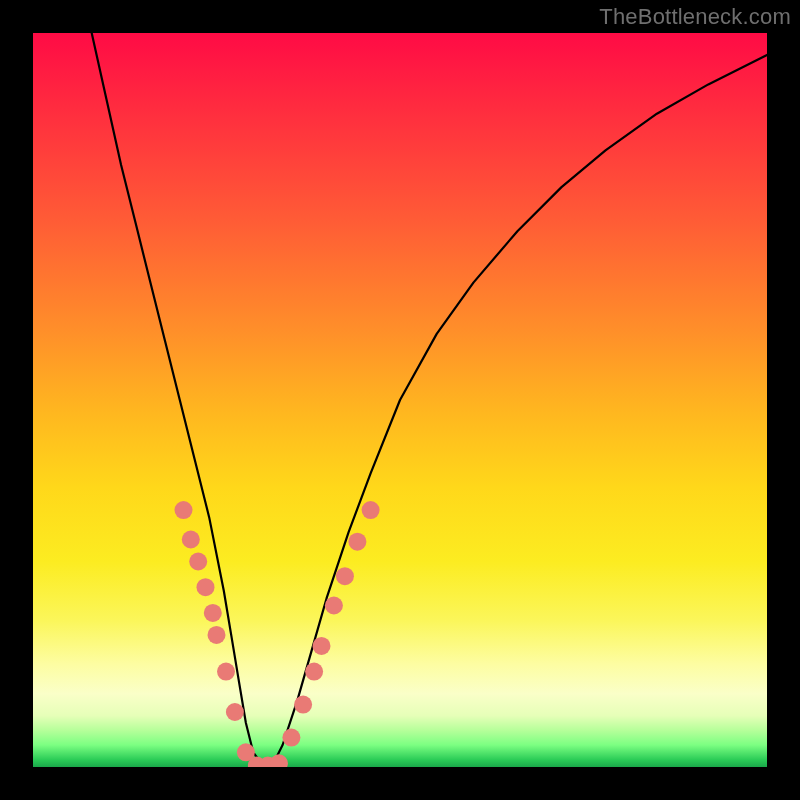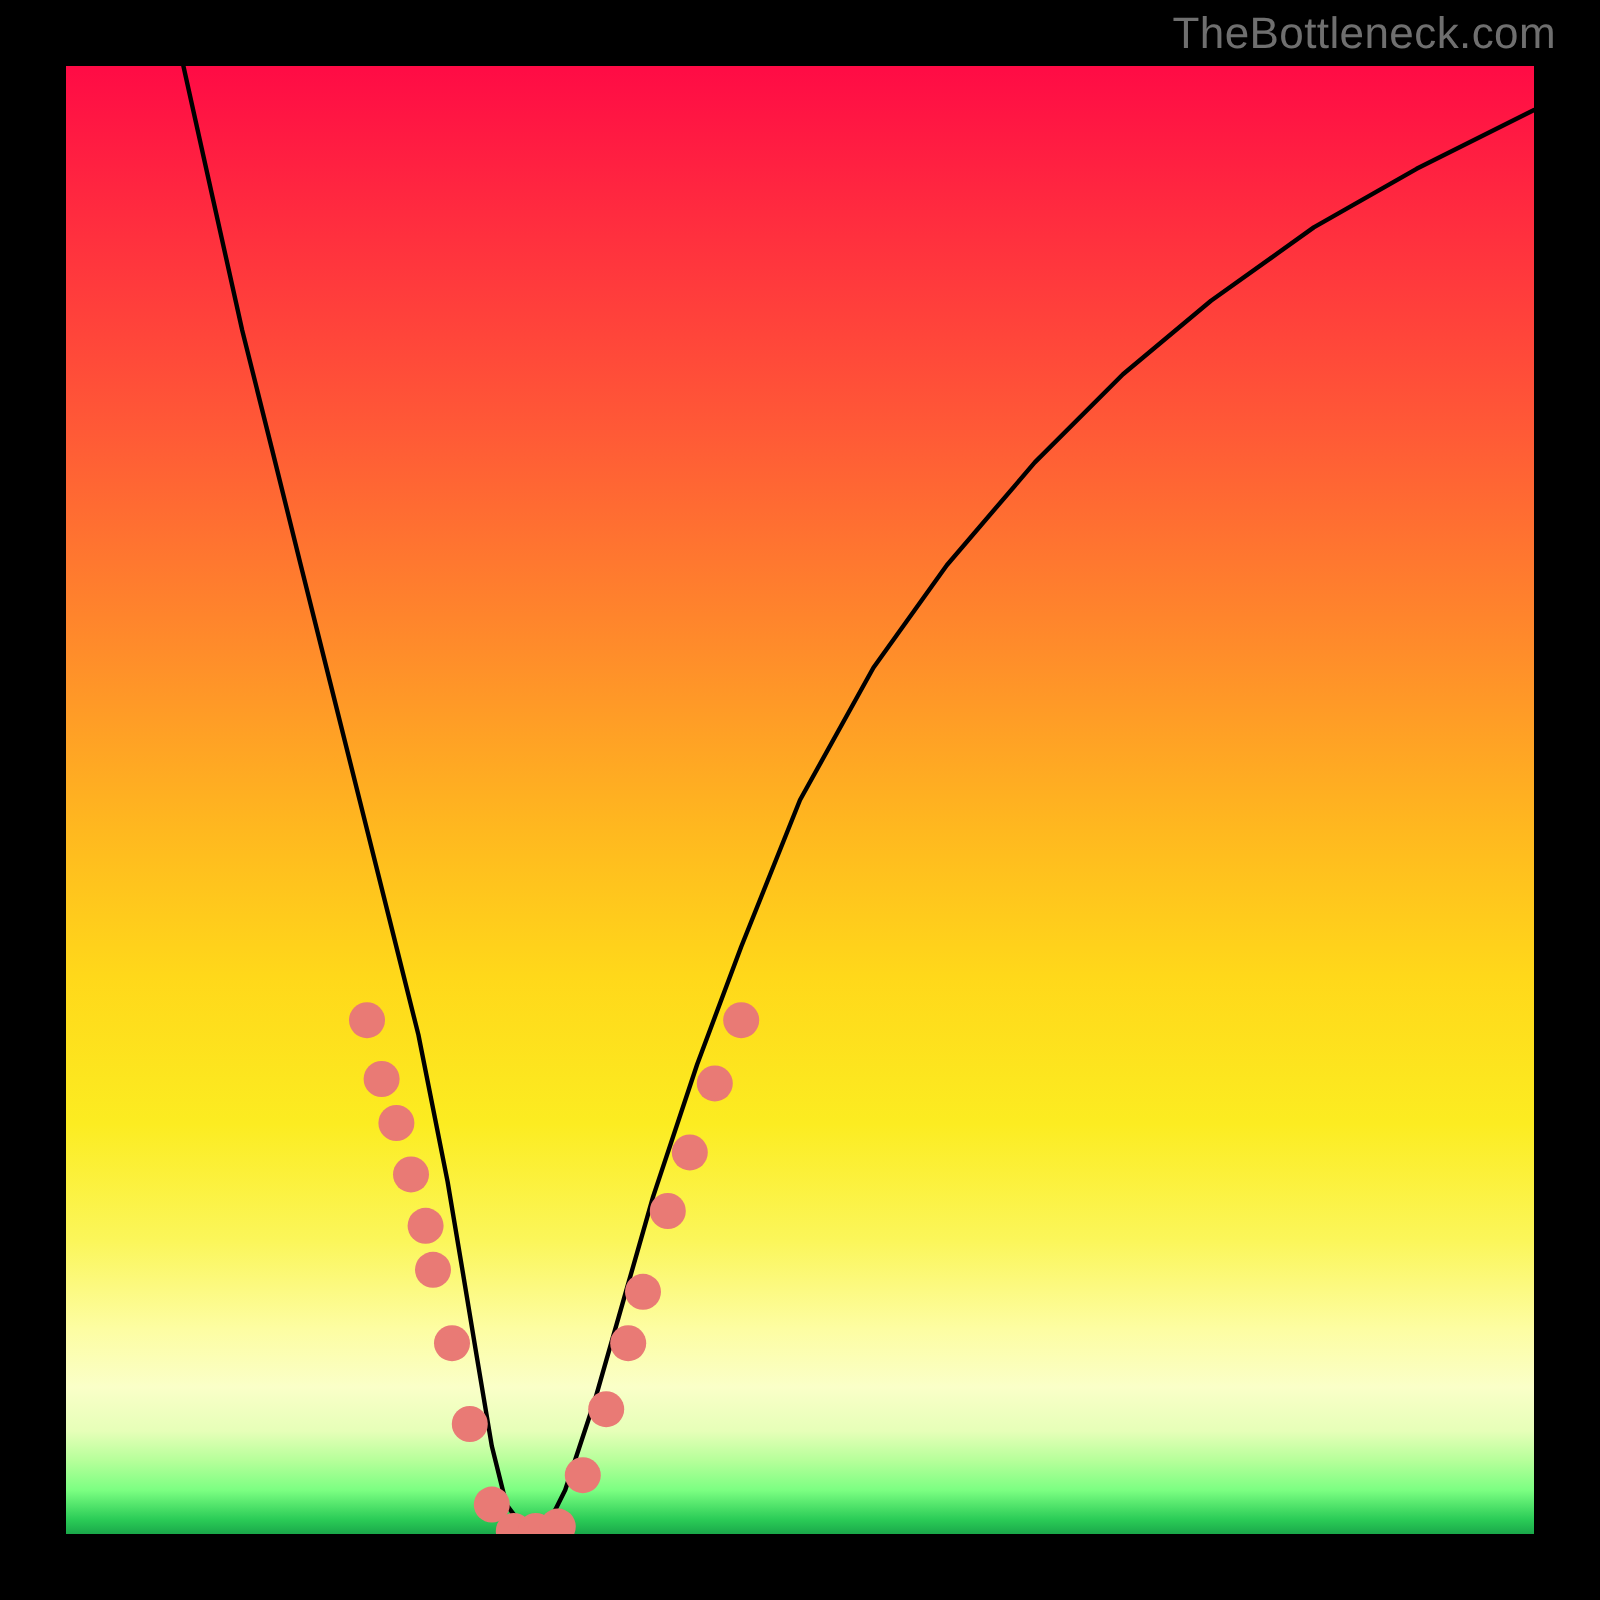--- a/index.html
+++ b/index.html
@@ -41,21 +41,21 @@
       #e6ffb8 93%,
       #b6ff9a 95%,
       #7cff82 97%,
       #2bcc57 99%,
       #1aa84a 100%
     );
   }
   .watermark {
     position: absolute;
     top: 4px;
-    right: 22px;
+    right: 9px;
     color: #6f6f6f;
     font-size: 22px;
     font-weight: 400;
     letter-spacing: 0.2px;
     user-select: none;
   }
   svg.curve {
     position: absolute;
     left: 0;
     top: 0;

